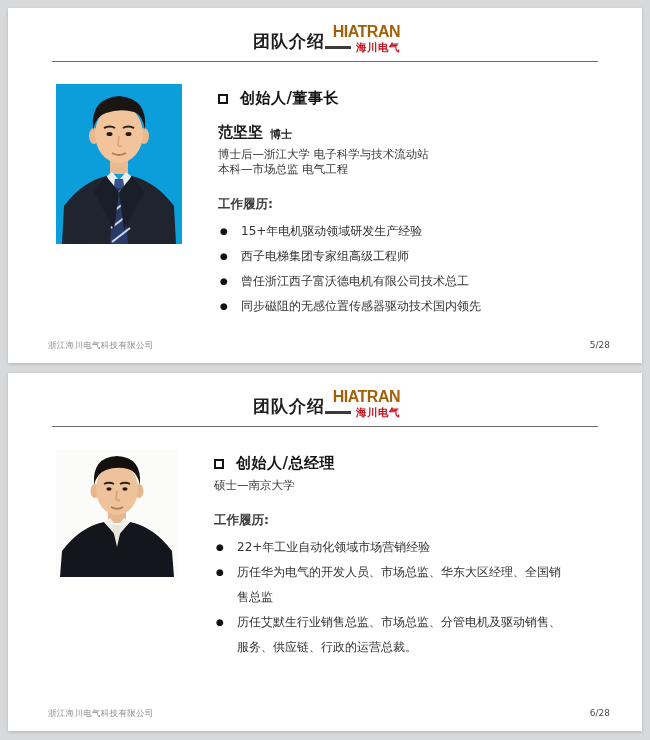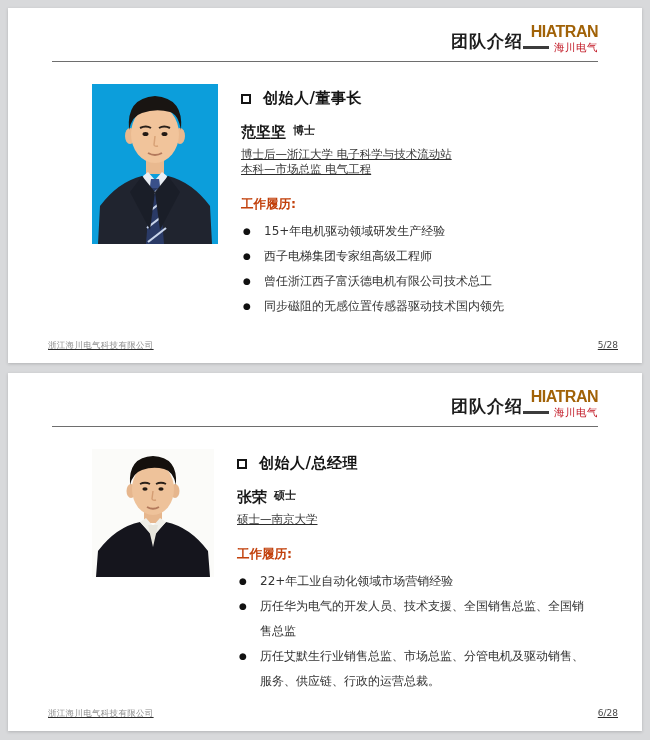--- a/index.html
+++ b/index.html
@@ -15,75 +15,75 @@
     position:relative;
     width:634px;
     background:#ffffff;
     box-shadow:0 1px 3px rgba(0,0,0,.18);
   }
   .slide-1 { height:355px; margin-bottom:10px; }
   .slide-2 { height:358px; }
 
   
   .slide-header {
-    display:flex; justify-content:flex-end; align-items:flex-end;
+    display:flex; justify-content:center; align-items:flex-end;
     margin:0 44px; padding:16px 0 8px;
     border-bottom:1.5px solid #6e6e6e;
   }
   .slide-title {
     font-size:17px; font-weight:bold; color:#1d1d1d; letter-spacing:1px;
     padding-left:3px;
   }
   .logo { text-align:right; line-height:1.05; }
   .logo-en {
     font-size:16px; font-weight:800; color:#a16207; letter-spacing:-.5px;
     font-family:"Liberation Sans","DejaVu Sans",sans-serif;
   }
   .logo-cn-row { display:flex; align-items:center; justify-content:flex-end; gap:5px; margin-top:1px; }
   .logo-bar { width:26px; height:3px; background:#3c3c3c; }
-  .logo-cn { font-size:10.5px; font-weight:normal; color:#c0121f; letter-spacing:.5px; }
+  .logo-cn { font-size:10.5px; font-weight:bold; color:#c0121f; letter-spacing:.5px; }
 
   
-  .slide-body { display:flex; padding:22px 40px 0 48px; gap:23px;margin-left:36px; }
+  .slide-body { display:flex; padding:22px 40px 0 48px; gap:36px; }
   .photo-col { flex:0 0 auto; }
   .photo-frame { display:block; line-height:0; }
 
   .text-col { flex:1 1 auto; padding-top:5px; min-width:0; }
 
   .role-heading { display:flex; align-items:center; gap:12px; }
   .square-bullet {
     width:10px; height:10px; border:2px solid #141414; flex:0 0 auto;
     margin-top:1px;
   }
   .role-label { font-size:15px; font-weight:bold; color:#141414; letter-spacing:.5px; }
 
-  .name-row { display:flex; align-items:flex-start; gap:7px; margin-top:15px; }
+  .name-row { display:flex; align-items:flex-end; gap:7px; margin-top:15px; }
   .person-name { font-size:15px; font-weight:bold; color:#191919; }
   .person-degree { font-size:11px; font-weight:bold; color:#242424; }
 
-  .edu-list { margin-top:5px;text-decoration:underline; }
+  .edu-list { margin-top:5px; }
   .edu-line { font-size:11.5px; line-height:15px; color:#3a3a3a; }
 
-  .work-heading { margin-top:19px; font-size:12.5px; font-weight:bold; color:#c2410c; }
+  .work-heading { margin-top:19px; font-size:12.5px; font-weight:bold; color:#404040; }
 
   ul.bullets { list-style:none; margin-top:6px; }
   ul.bullets li {
     position:relative; padding-left:23px;
     font-size:12px; line-height:25px; color:#333333;
   }
   ul.bullets li::before {
     content:"●"; position:absolute; left:2px; top:0;
     font-size:9px; line-height:25px; color:#111;
   }
   .slide-2 ul.bullets li { max-width:348px; }
 
   
   .slide-footer {
-    position:absolute; left:40px; right:24px; bottom:11px;
-    display:flex; justify-content:space-between; align-items:baseline;text-decoration:underline;
+    position:absolute; left:40px; right:32px; bottom:11px;
+    display:flex; justify-content:space-between; align-items:baseline;
   }
   .footer-company { font-size:8.5px; color:#8c8c8c; letter-spacing:.3px; }
   .page-number { font-size:9px; color:#4a4a4a; }
 </style>
 </head>
 <body>
 
 <div class="deck">
 
   <section class="slide slide-1">
@@ -211,34 +211,30 @@
           <path d="M55,58 Q61,61.5 67,58" stroke="#b3795c" stroke-width="1.8" fill="none"></path>
         </svg>
       </div>
 
       <div class="text-col">
         <div class="role-heading">
           <span class="square-bullet"></span>
           <span class="role-label">创始人/总经理</span>
         </div>
 
-        <div class="name-row">
-          <span class="person-name">张荣</span>
-          <span class="person-degree">硕士</span>
-        </div>
 
         <div class="edu-list">
           <div class="edu-line">硕士—南京大学</div>
         </div>
 
         <div class="work-heading">工作履历:</div>
 
         <ul class="bullets">
           <li>22+年工业自动化领域市场营销经验</li>
-          <li>历任华为电气的开发人员、技术支援、全国销售总监、全国销售总监</li>
+          <li>历任华为电气的开发人员、市场总监、华东大区经理、全国销售总监</li>
           <li>历任艾默生行业销售总监、市场总监、分管电机及驱动销售、服务、供应链、行政的运营总裁。</li>
         </ul>
       </div>
     </div>
 
     <footer class="slide-footer">
       <span class="footer-company">浙江海川电气科技有限公司</span>
       <span class="page-number">6/28</span>
     </footer>
   </section>

